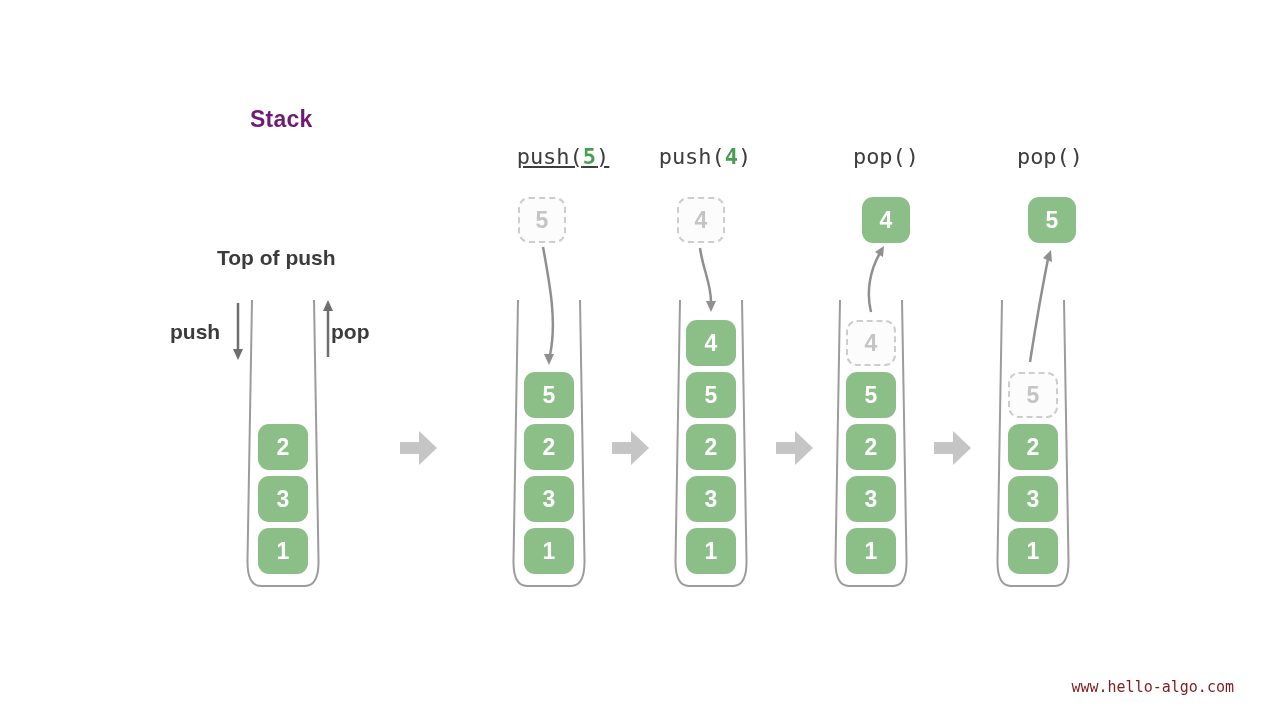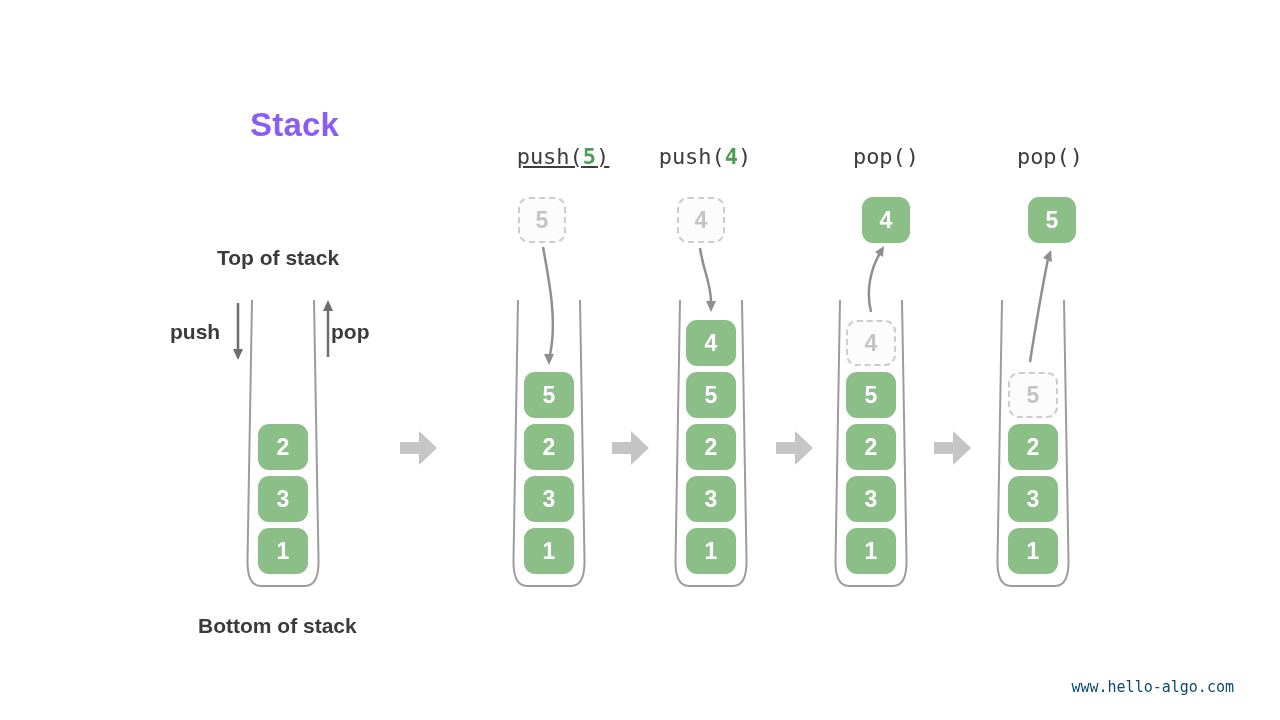--- a/index.html
+++ b/index.html
@@ -1,45 +1,44 @@
 <!DOCTYPE html>
 <html><head>
 <meta charset="utf-8">
 <style>
   html,body{margin:0;padding:0;background:#ffffff;}
   .canvas{position:relative;width:1280px;height:720px;background:#ffffff;overflow:hidden;
           font-family:"Liberation Sans", sans-serif;}
-  .title{position:absolute;left:250px;top:106px;font-size:33px;font-weight:bold;color:#8b5cf6;letter-spacing:0.2px;}
+  .title{position:absolute;left:250px;top:106px;font-size:23px;font-weight:bold;color:#701a75;letter-spacing:0.2px;}
   .lbl{position:absolute;font-weight:bold;color:#3B3B3B;font-size:21px;}
   .top-lbl{left:217px;top:246px;}
   .bottom-lbl{left:198px;top:614px;}
   .push-lbl{left:170px;top:320px;}
   .pop-lbl{left:331px;top:320px;}
   .stack-container{position:absolute;width:80px;height:292px;top:298px;}
   .box{position:absolute;width:50px;height:46px;border-radius:11px;background:#8CBF88;
        color:#ffffff;font-size:23px;font-weight:bold;display:flex;align-items:center;justify-content:center;
        box-sizing:border-box;}
   .box.ghost{background:#FCFCFC;border:2px dashed #CDCDCD;color:#C4C4C4;}
   .box.floating{width:48px;}
   .op-label{position:absolute;top:144px;transform:translateX(-50%);white-space:pre;
             font-family:"DejaVu Sans Mono", monospace;font-size:22px;color:#3D3D3D;}
   .op-label .arg{color:#4A9E52;font-weight:bold;}
   .flow-arrow{position:absolute;top:430px;}
   .overlay{position:absolute;left:0;top:0;pointer-events:none;}
   .watermark{position:absolute;right:46px;top:678px;font-family:"DejaVu Sans Mono", monospace;
-             font-size:15px;color:#0c4a6e;}
+             font-size:15px;color:#7f1d1d;}
 </style>
 </head>
 <body>
 
 <div class="canvas">
 
   <div class="title">Stack</div>
-  <div class="lbl top-lbl">Top of stack</div>
-  <div class="lbl bottom-lbl">Bottom of stack</div>
+  <div class="lbl top-lbl">Top of push</div>
   <div class="lbl push-lbl">push</div>
   <div class="lbl pop-lbl">pop</div>
 
   <div id="stages">
       <div class="stack-container" style="left: 243px;"><svg width="80" height="292" viewBox="0 0 80 292">
           <path d="M9,2 L4.5,262 Q4,288 18,288 L62,288 Q76,288 75.5,262 L71,2" fill="none" stroke="#9C9C9C" stroke-width="2" stroke-linejoin="round"></path>
         </svg></div>
       <div class="box" style="left: 258px; top: 424px;">2</div>
       <div class="box" style="left: 258px; top: 476px;">3</div>
       <div class="box" style="left: 258px; top: 528px;">1</div>

